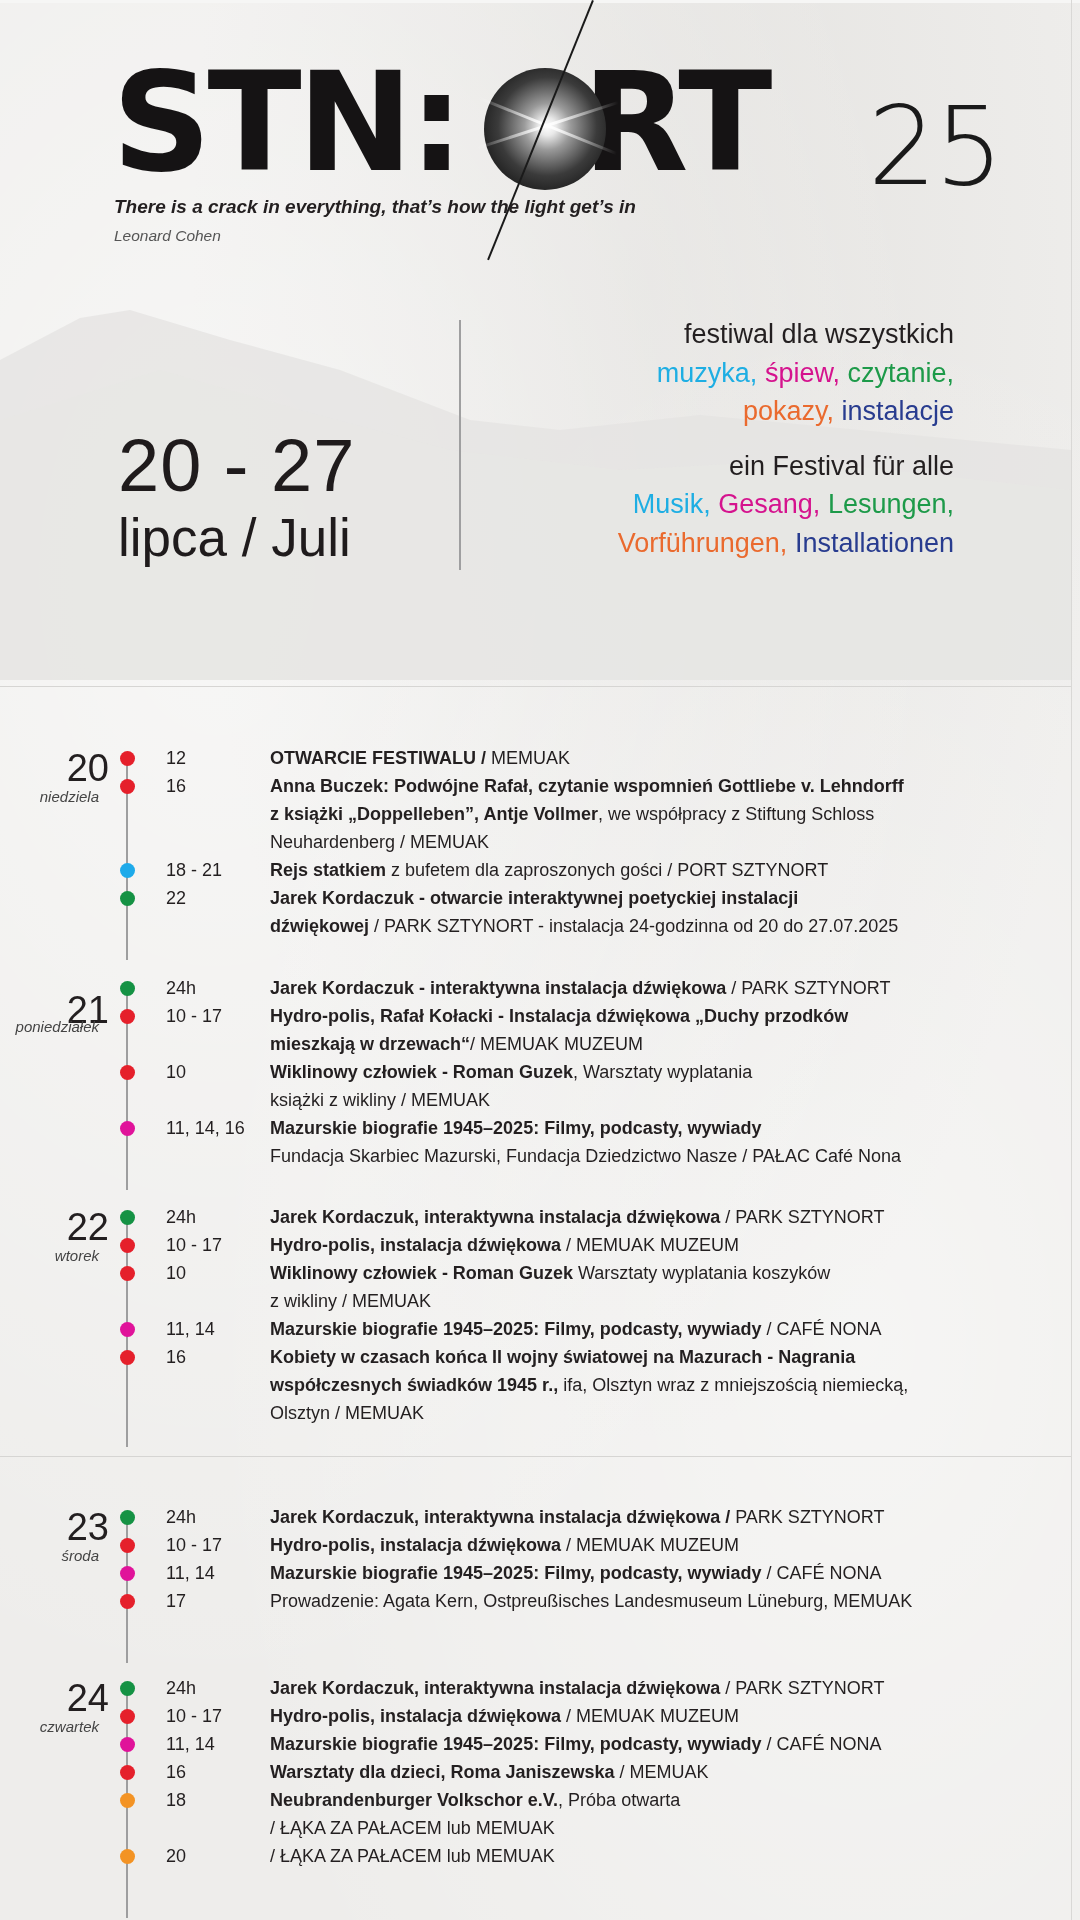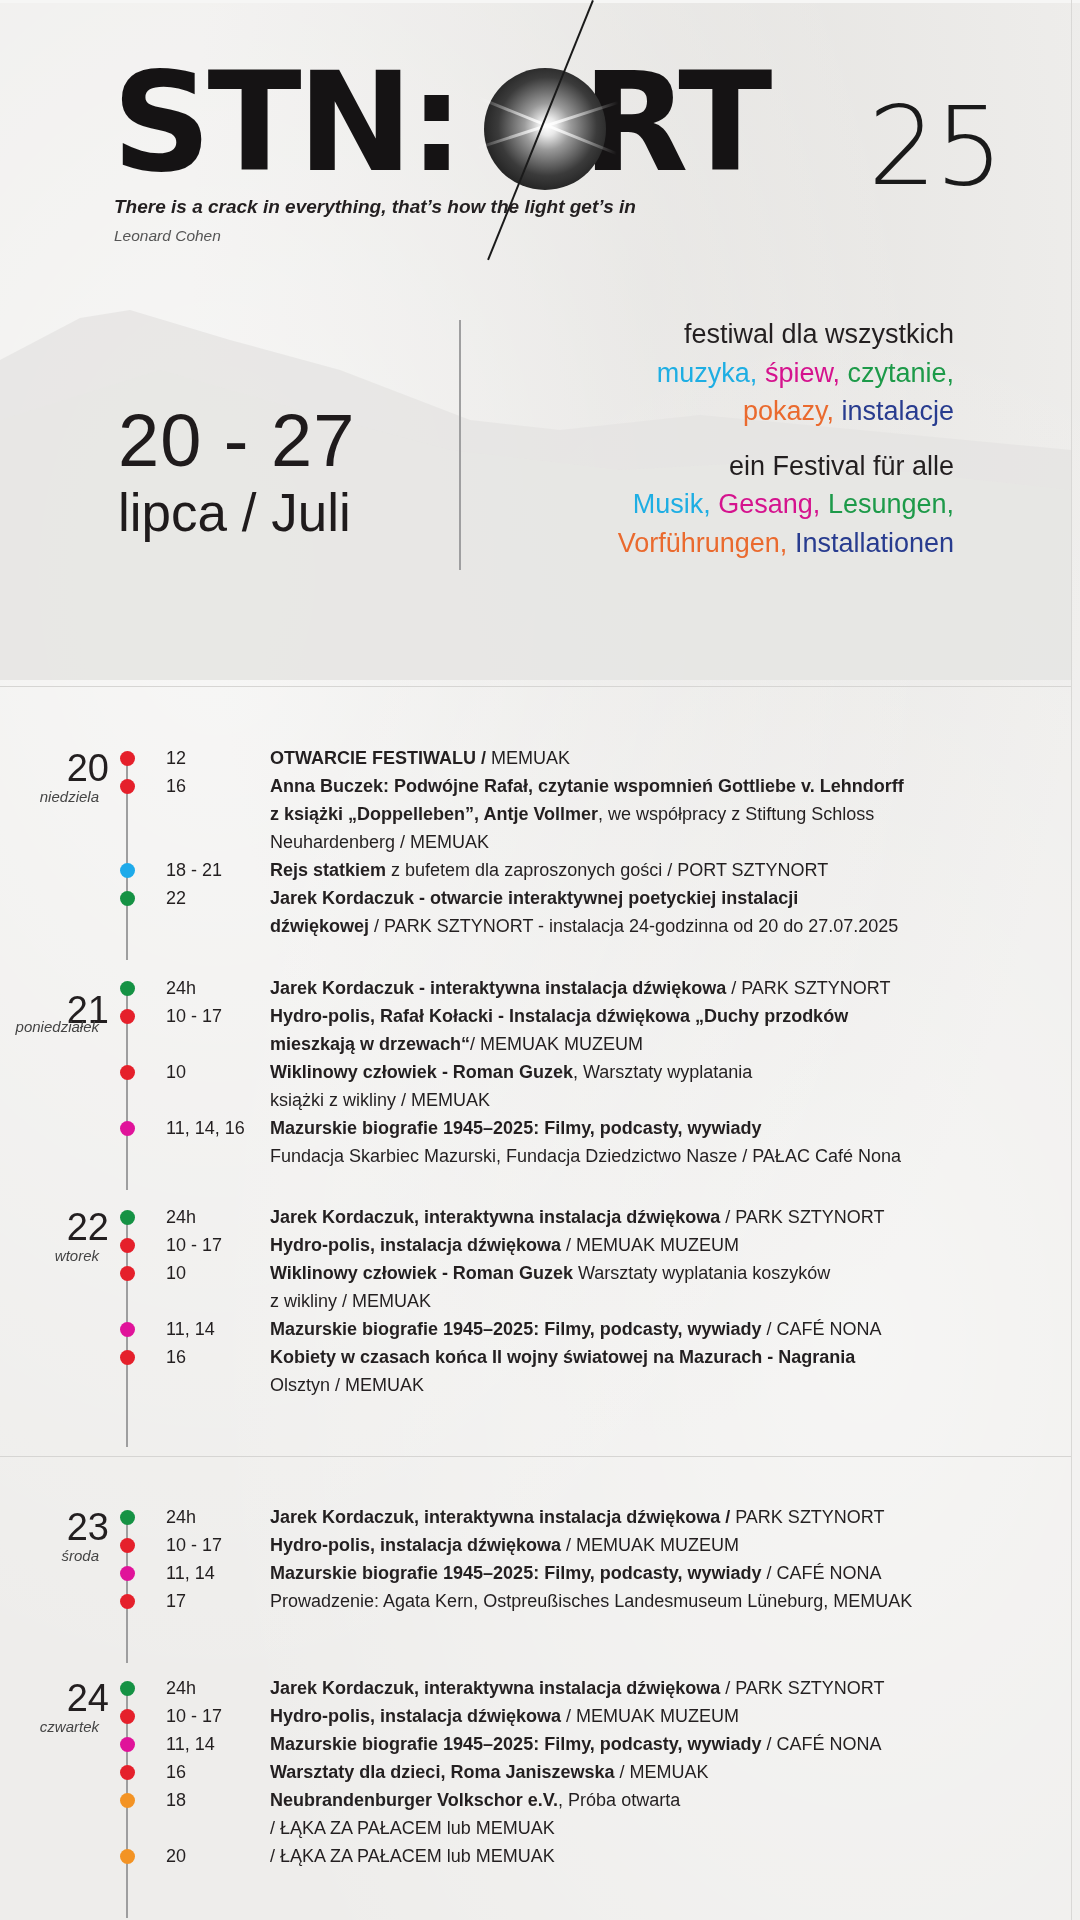--- a/index.html
+++ b/index.html
@@ -43,21 +43,21 @@
   }
   .quote {
     position: absolute; left: 114px; top: 196px;
     font-style: italic; font-weight: bold; font-size: 19px; color: #231f20;
   }
   .quote-author {
     position: absolute; left: 114px; top: 227px;
     font-style: italic; font-size: 15.5px; color: #555;
   }
 
-  .dates { position: absolute; left: 118px; top: 401px; width: 260px; }
+  .dates { position: absolute; left: 118px; top: 426px; width: 260px; }
   .dates-range { font-size: 74px; line-height: 80px; color: #1f1b1c; letter-spacing: 1px; white-space: nowrap; }
   .dates-month { font-size: 53px; line-height: 60px; color: #1f1b1c; font-weight: 300; white-space: nowrap; margin-top: 2px; }
   .vline { position: absolute; left: 459px; top: 320px; width: 2px; height: 250px; background: #9f9fa0; }
 
   .tagline { position: absolute; right: 126px; top: 315px; text-align: right; font-size: 27px; line-height: 38.5px; }
   .tagline .gap { height: 16px; }
   .tagline span { white-space: nowrap; }
 
   .hdivider { position: absolute; left: 0; width: 1071px; height: 1px; background: #d6d5d3; }
 
@@ -233,20 +233,21 @@
         <div class="time">11, 14</div>
         <div class="desc">
           <span class="line"><span class="b">Mazurskie biografie 1945–2025: Filmy, podcasty, wywiady</span><span> / CAFÉ NONA</span></span>
         </div>
       </div>
       <div class="dot" style="top: 147px; background: rgb(229, 32, 43);"></div>
       <div class="row" style="top: 140px;">
         <div class="time">16</div>
         <div class="desc">
           <span class="line"><span class="b">Kobiety w czasach końca II wojny światowej na Mazurach - Nagrania</span></span>
+          <span class="line"><span class="b">współczesnych świadków 1945 r.,</span><span>  ifa, Olsztyn wraz z mniejszością niemiecką,</span></span>
           <span class="line"><span>Olsztyn / MEMUAK</span></span>
         </div>
       </div>
     </div>
     <div class="day" style="top: 1503px;">
       <div class="day-num" style="top: 4px;">23</div>
       <div class="day-name" style="top: 44px;">środa</div>
       <div class="rail" style="top: 8px; height: 152px;"></div>
       <div class="dot" style="top: 7px; background: rgb(21, 146, 68);"></div>
       <div class="row" style="top: 0px;">

